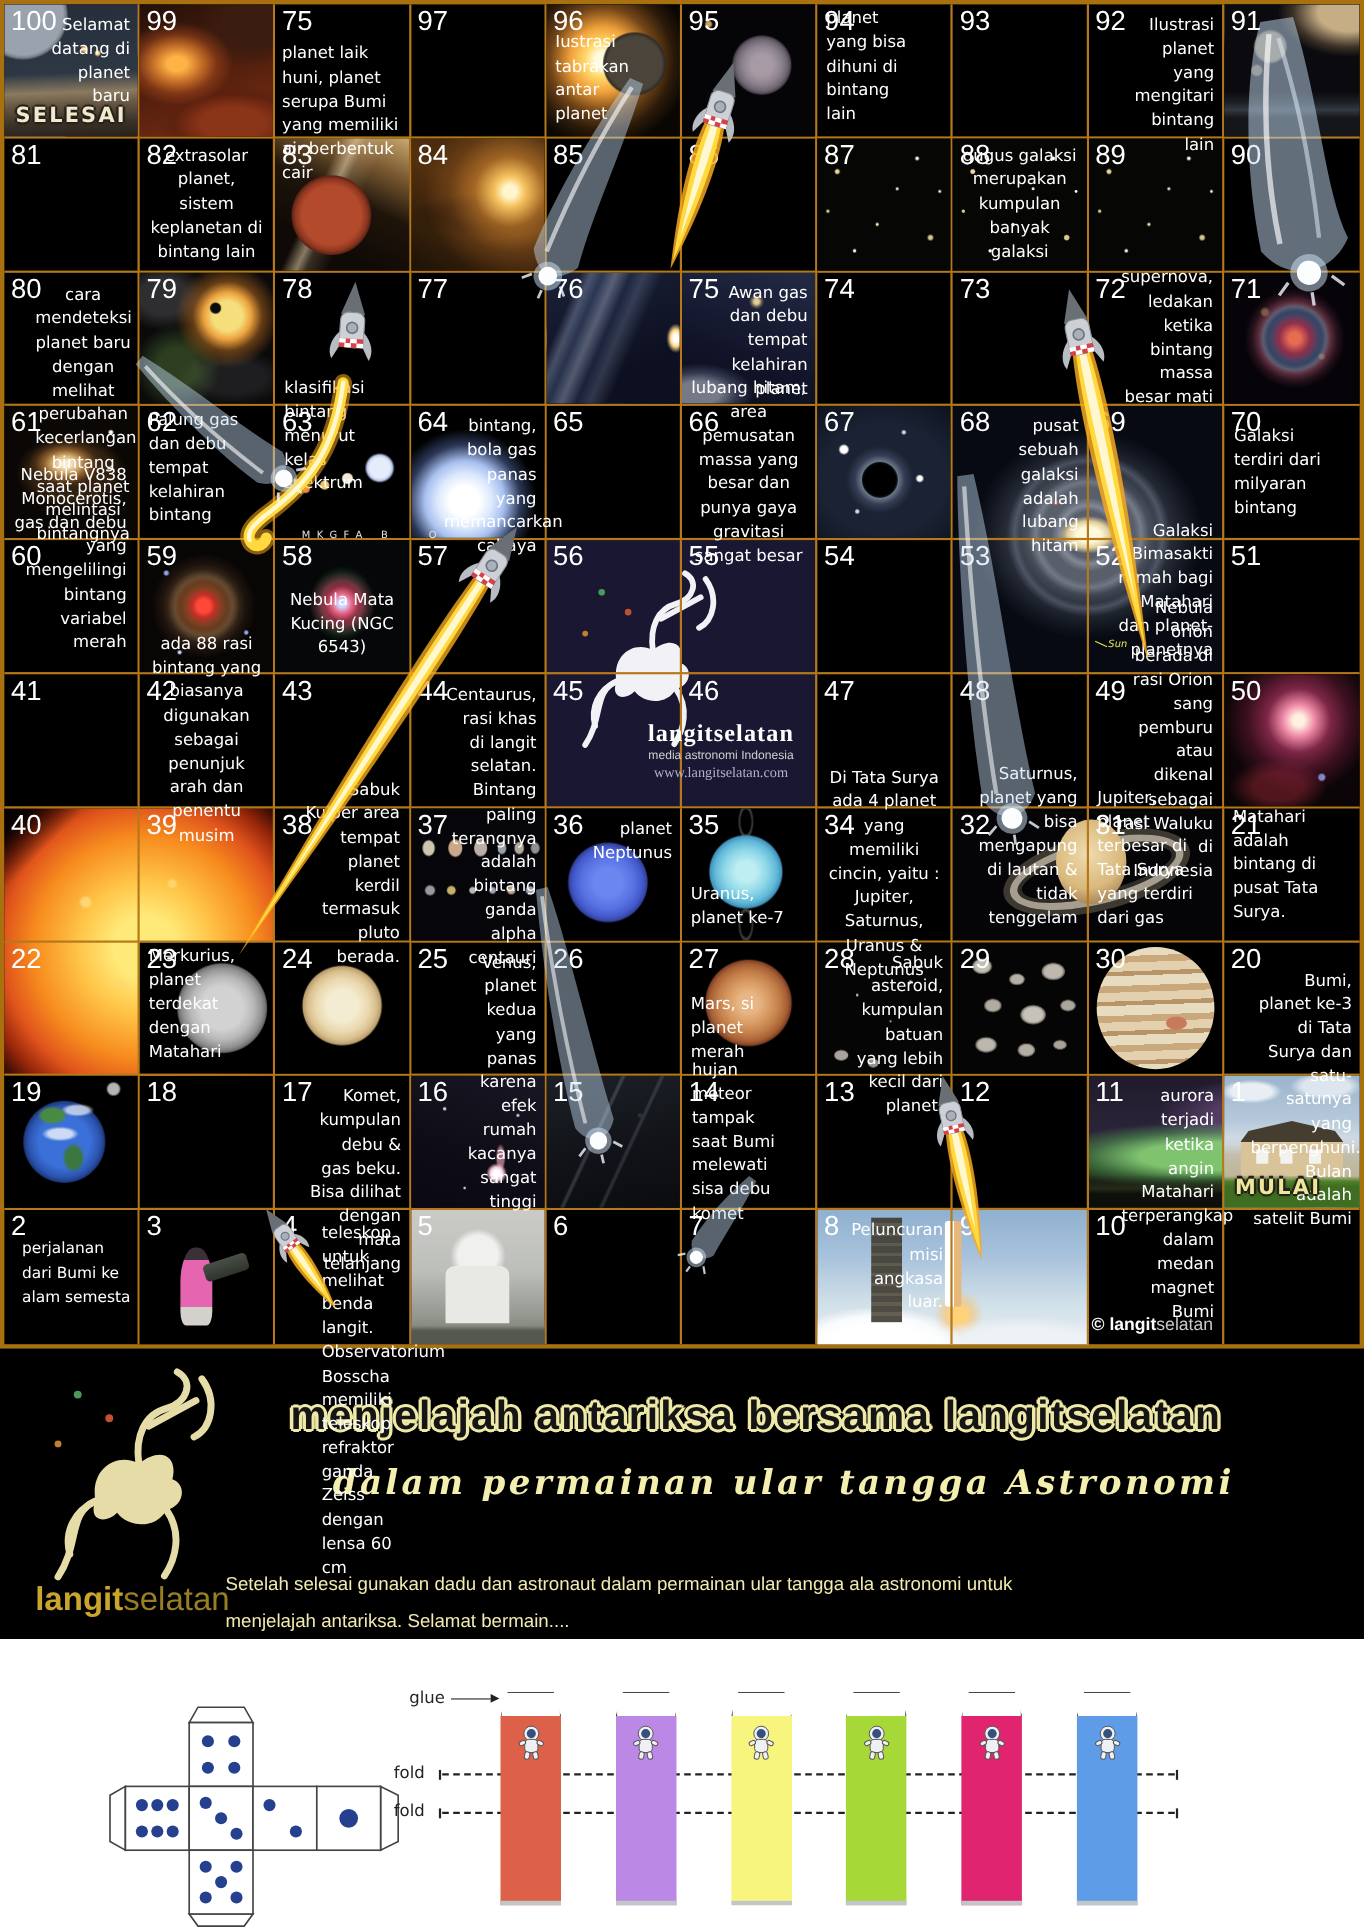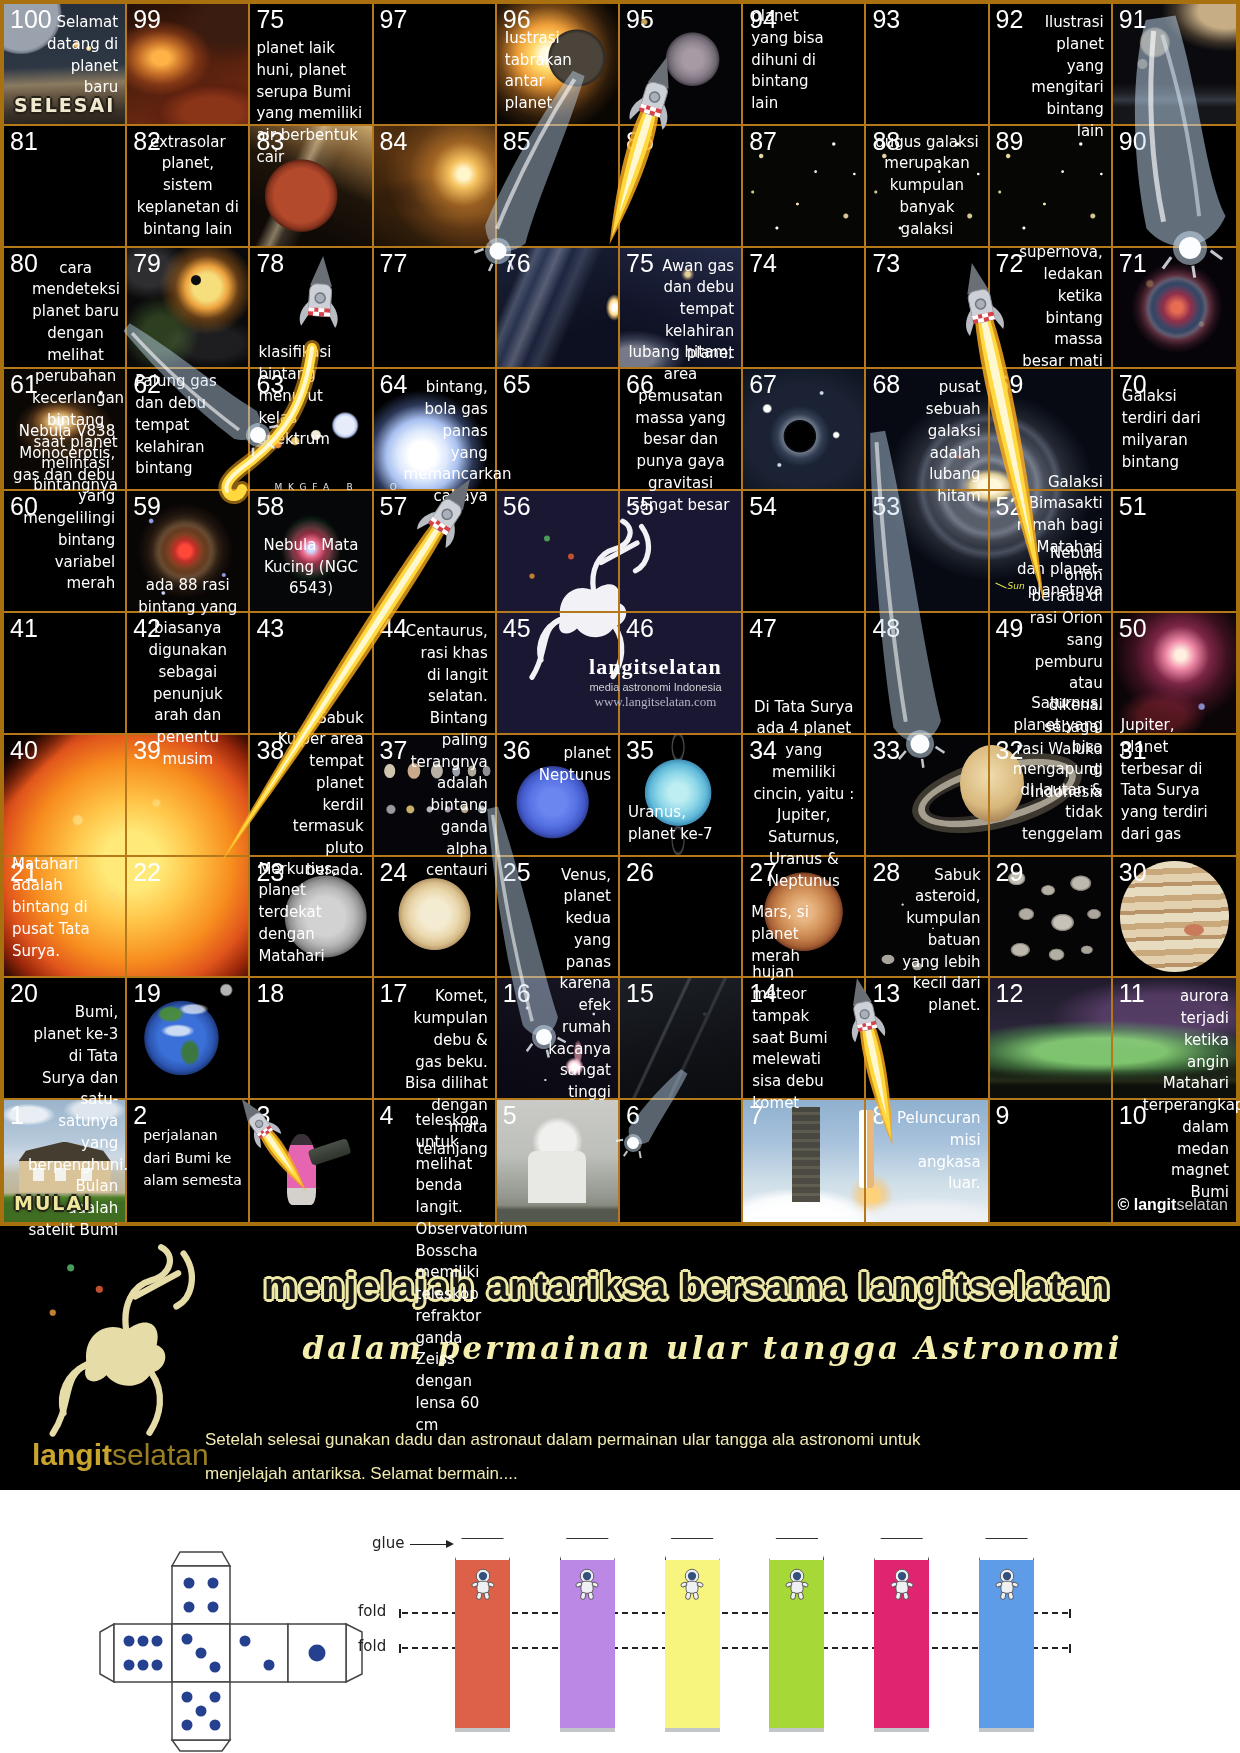--- a/index.html
+++ b/index.html
@@ -593,23 +593,20 @@
         </div>
         <div class="cell c35 p-bl">
           <div class="art a35"></div>
           <span class="num">35</span>
           <div class="ct">Uranus, planet ke-7</div>
         </div>
         <div class="cell c34 p-c">
           <span class="num">34</span>
           <div class="ct">Di Tata Surya ada 4 planet yang memiliki cincin, yaitu : Jupiter, Saturnus, Uranus &amp; Neptunus</div>
         </div>
-        <div class="cell c33">
-          <span class="num">33</span>
-        </div>
         <div class="cell c32 p-br">
           <span class="num">32</span>
           <div class="ct">Saturnus, planet yang bisa mengapung di lautan &amp; tidak tenggelam</div>
         </div>
         <div class="cell c31 p-bl">
           <span class="num">31</span>
           <div class="ct">Jupiter, planet terbesar di Tata Surya yang terdiri dari gas</div>
         </div>
         <div class="cell c21 p-bl">
           <span class="num">21</span>

